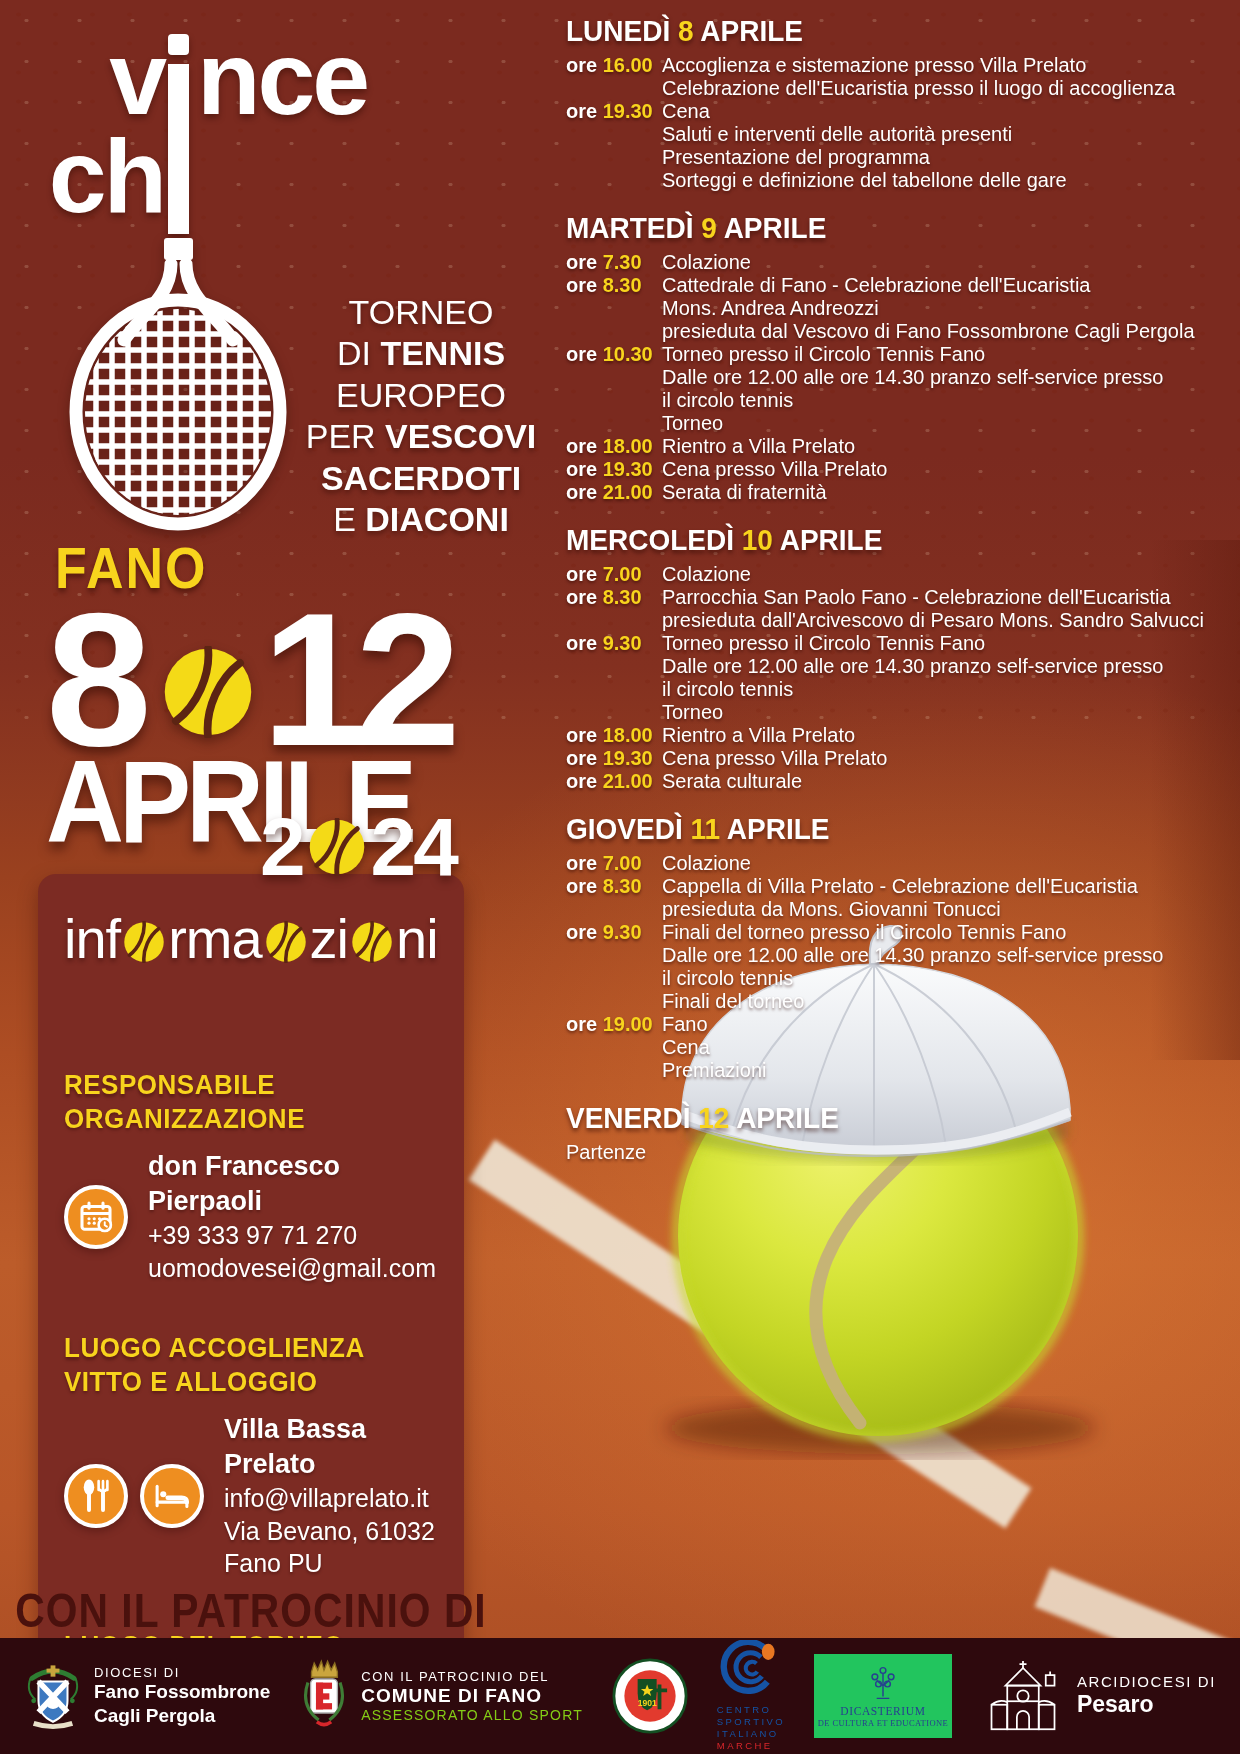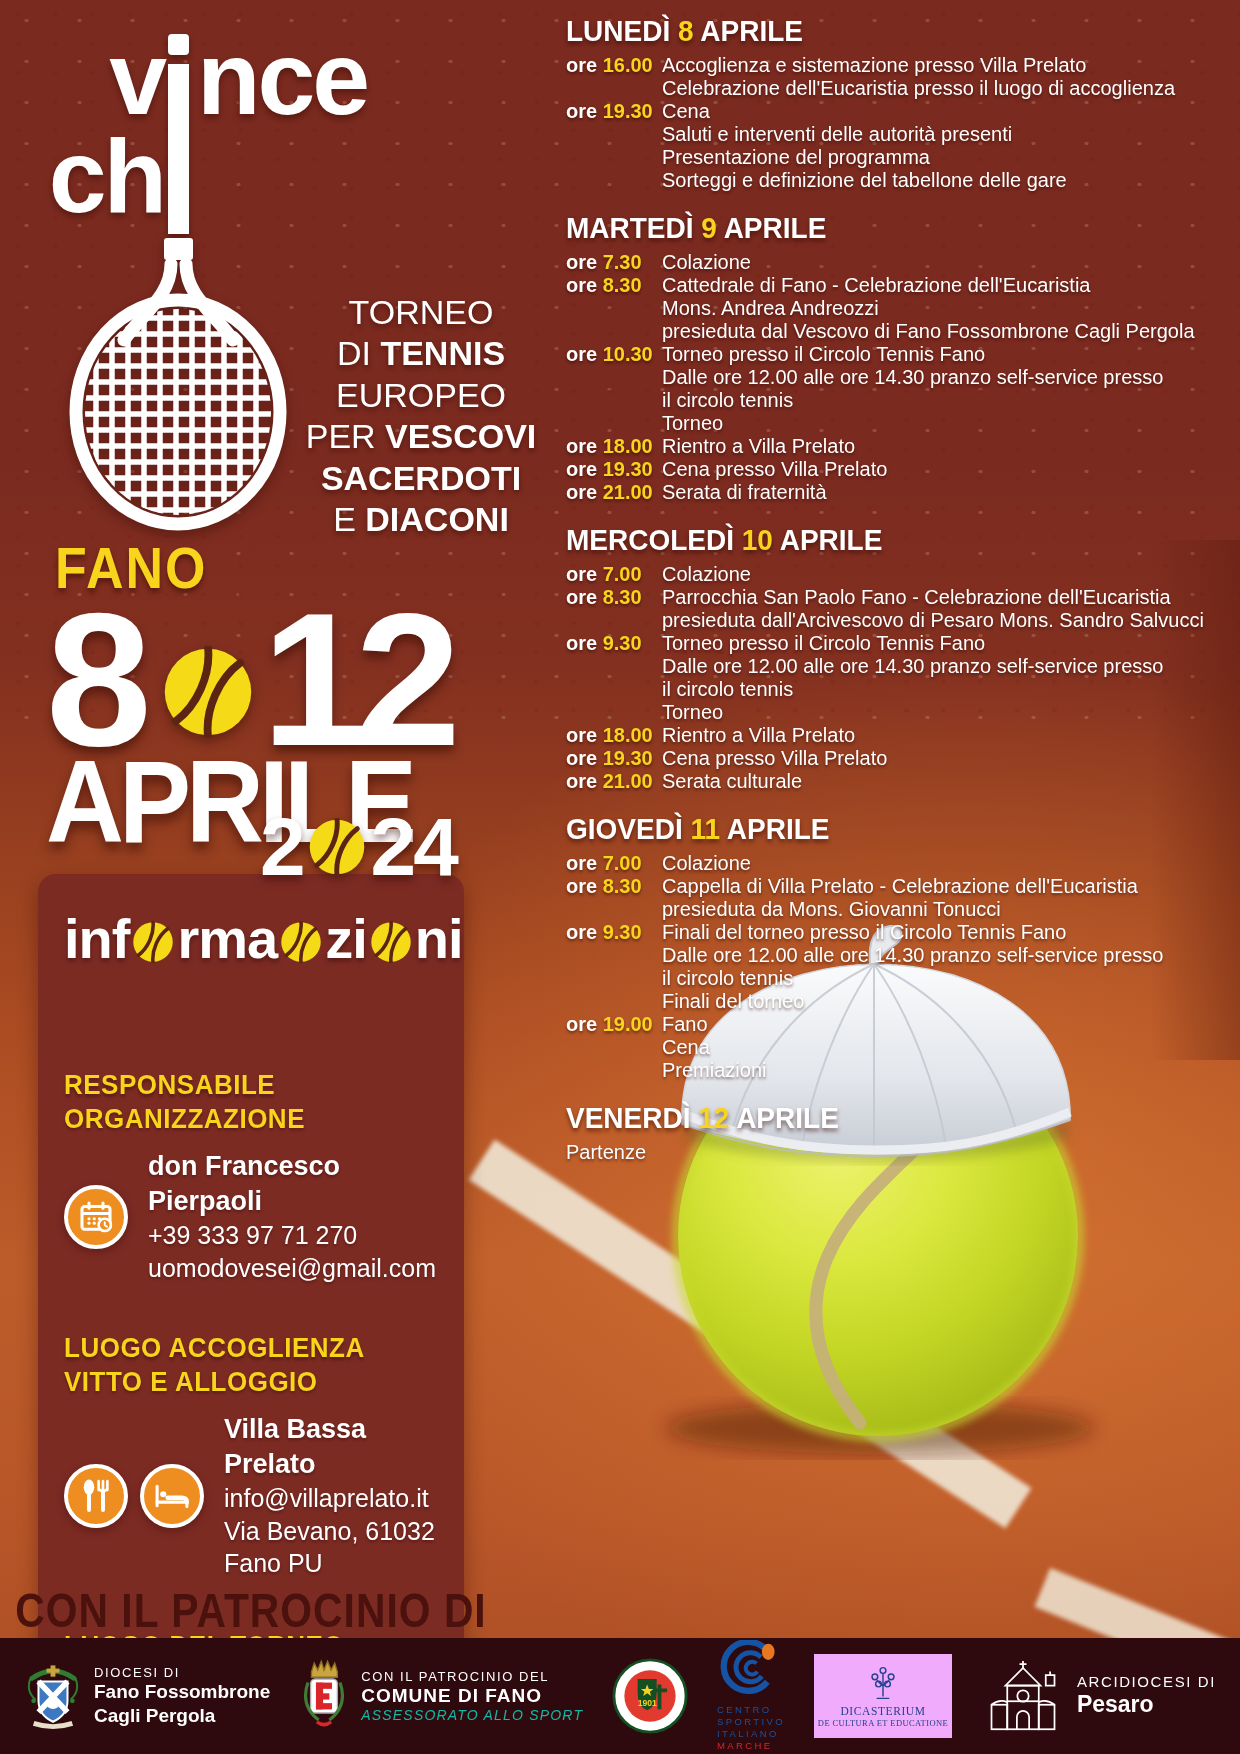--- a/index.html
+++ b/index.html
@@ -59,21 +59,21 @@
       line-height:1;transform:scaleY(1.08);transform-origin:top left;color:#fff;z-index:3;
       text-shadow:0 7px 10px rgba(46,8,2,.5);}
   .yearrow{position:absolute;left:260px;top:806px;display:flex;align-items:center;gap:5px;z-index:3;}
   .yearnum{font-size:82px;font-weight:700;letter-spacing:-3px;line-height:1;color:#fff;
       text-shadow:0 5px 8px rgba(46,8,2,.5);}
   .ball-md{width:58px;height:58px;flex:none;filter:drop-shadow(0 4px 5px rgba(46,8,2,.45));}
 
   
   .infobox{position:absolute;left:38px;top:874px;width:426px;height:790px;background:#7c2b23;
       border-radius:18px;z-index:2;padding:32px 26px;box-shadow:0 8px 20px rgba(40,5,0,.35);}
-  .info-logo{display:flex;align-items:center;font-size:56px;font-weight:700;color:#fff;
+  .info-logo{display:flex;align-items:center;font-size:56px;font-weight:400;color:#fff;
       letter-spacing:-1px;gap:3px;text-shadow:0 3px 5px rgba(40,5,0,.45);}
   .ball-sm{width:42px;height:42px;flex:none;margin-top:6px;}
   .info-secs{margin-top:100px;display:flex;flex-direction:column;gap:50px;}
   .sec-h{font-size:26px;font-weight:700;color:#f8d41d;letter-spacing:.5px;margin-bottom:16px;
       transform:scaleY(1.08);transform-origin:left;text-shadow:0 2px 3px rgba(40,5,0,.4);}
   .sec-row{display:flex;align-items:center;}
   .icon-circle{width:64px;height:64px;min-width:64px;border-radius:50%;background:#ee8e20;
       border:4px solid #fff;display:flex;align-items:center;justify-content:center;
       margin-right:12px;box-shadow:0 3px 8px rgba(40,5,0,.35);}
   .icon-circle svg{width:42px;height:42px;}
@@ -97,25 +97,25 @@
   .ev-lines{flex:1;}
   .ev-line{font-size:20px;line-height:23px;color:#fff;white-space:nowrap;
       text-shadow:0 2px 3px rgba(46,8,2,.55);}
 
   
   .footer{position:absolute;left:0;top:1638px;width:1240px;height:116px;background:#2e090d;
       z-index:5;display:flex;align-items:center;justify-content:space-between;padding:0 24px;}
   .flogo{display:flex;align-items:center;gap:12px;}
   .cap-sm{font-size:13px;letter-spacing:1.6px;color:#fff;text-transform:uppercase;font-weight:400;}
   .cap-b{font-size:19px;font-weight:700;color:#fff;line-height:1.25;}
-  .cap-it{font-size:14px;font-style:italic;letter-spacing:1.2px;color:#14b8a6;text-transform:uppercase;}
+  .cap-it{font-size:14px;letter-spacing:1.2px;color:#84cc16;text-transform:uppercase;}
   .csi-text{margin-top:2px;text-align:left;}
   .csi-line{font-size:9.5px;letter-spacing:2.4px;font-weight:400;color:#1553a4;line-height:1.25;}
   .csi-line.red{color:#d8262b;}
-  .dicast{width:138px;height:84px;background:#f0abfc;display:flex;flex-direction:column;
+  .dicast{width:138px;height:84px;background:#22c55e;display:flex;flex-direction:column;
       align-items:center;justify-content:center;gap:1px;}
   .dic1{font-family:"Liberation Serif",serif;font-size:11.5px;color:#27418f;letter-spacing:.6px;}
   .dic2{font-family:"Liberation Serif",serif;font-size:8.5px;color:#27418f;letter-spacing:.4px;}
 </style>
 </head>
 <body>
 
 <div class="poster" data-name="tennis-tournament-poster">
 
   <div class="bg" data-name="clay-court-background"></div>

